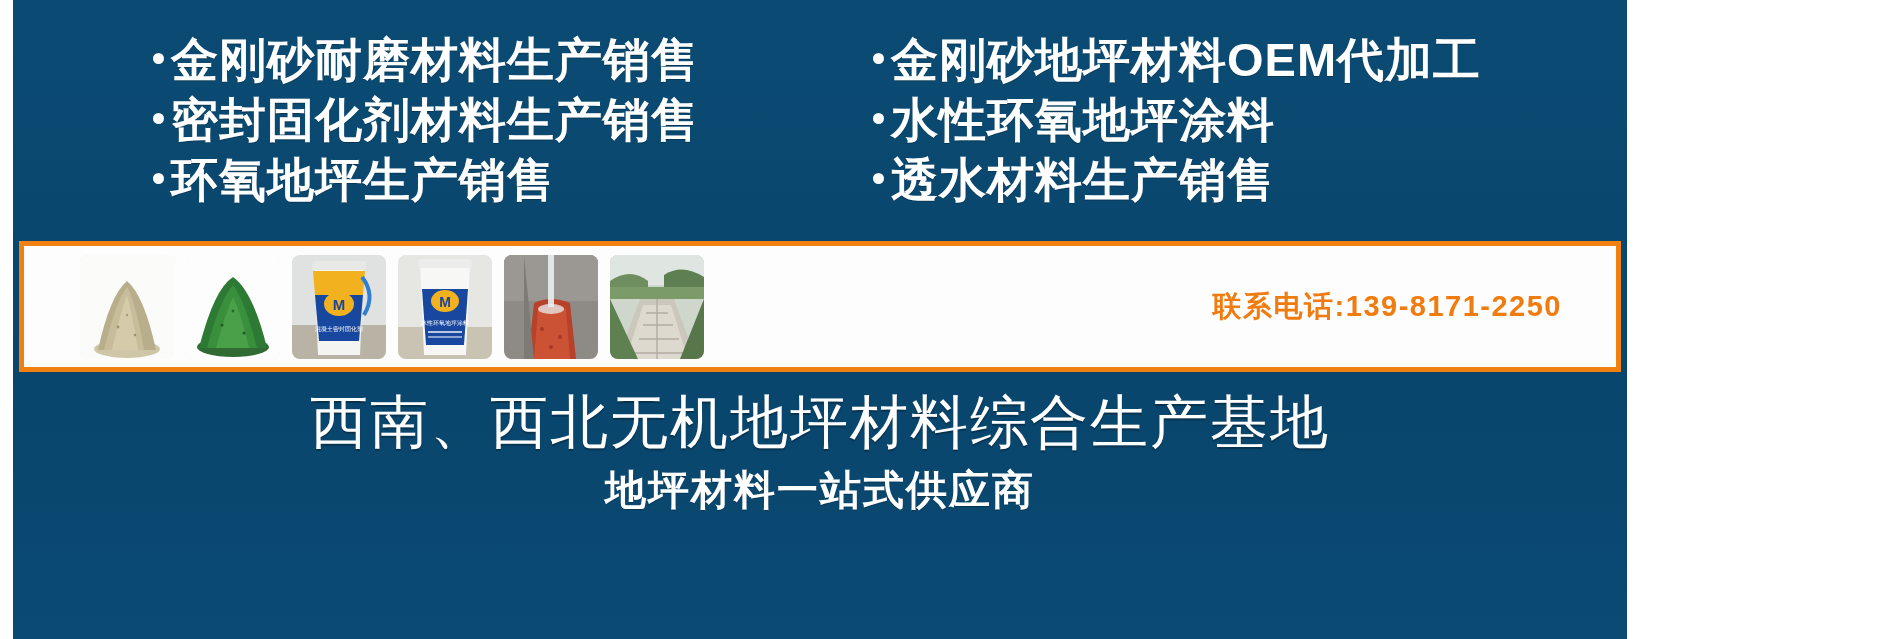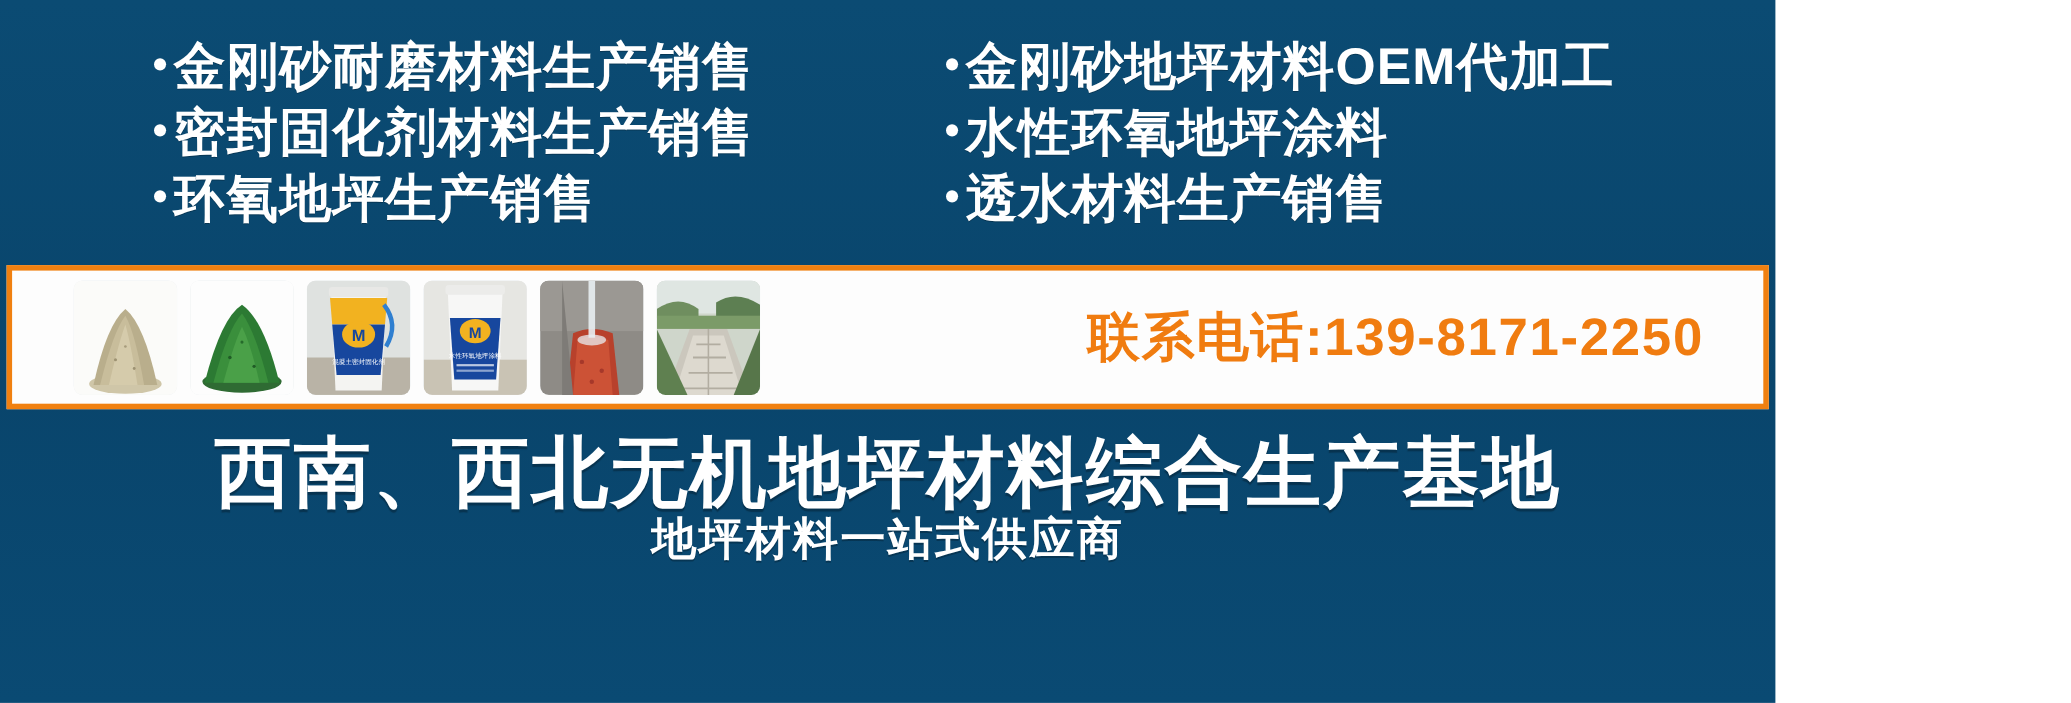--- a/index.html
+++ b/index.html
@@ -6,20 +6,21 @@
   html, body {
     width: 1883px; height: 639px;
     font-family: "Liberation Sans", "DejaVu Sans", sans-serif;
     overflow: hidden;
   }
   #banner {
     position: relative;
     width: 1614px; height: 639px;
     background: #0a4a72;
     background: linear-gradient(180deg, #0b4b73 0%, #09456c 55%, #0a4a73 100%);
+    margin-left: 13px;
   }
 
   
   .features {
     position: absolute;
     top: 30px; left: 0; right: 0;
     height: 200px;
     display: flex;
     justify-content: flex-start;
     padding-left: 140px;
@@ -67,35 +68,35 @@
     position: relative;
     flex: 0 0 auto;
     background: #eceff1;
   }
   .thumb svg { display: block; width: 100%; height: 100%; }
 
   .phone {
     margin-left: auto;
     padding-right: 46px;
     color: #f07c10;
-    font-size: 48px;
+    font-size: 29px;
     font-weight: bold;
     letter-spacing: 1.5px;
     white-space: nowrap;
     font-family: "Liberation Sans", "DejaVu Sans", sans-serif;
   }
 
   
   .headline {
     position: absolute;
     top: 384px; left: 0; right: 0;
     text-align: center;
     color: #ffffff;
-    font-size: 70px;
-    font-weight: bold;
+    font-size: 58px;
+    font-weight: normal;
     letter-spacing: 2px;
     text-shadow: 0 2px 1px rgba(0,0,0,0.28);
     white-space: nowrap;
   }
   .subhead {
     position: absolute;
     top: 463px; left: 0; right: 0;
     text-align: center;
     color: #ffffff;
     font-size: 41px;

